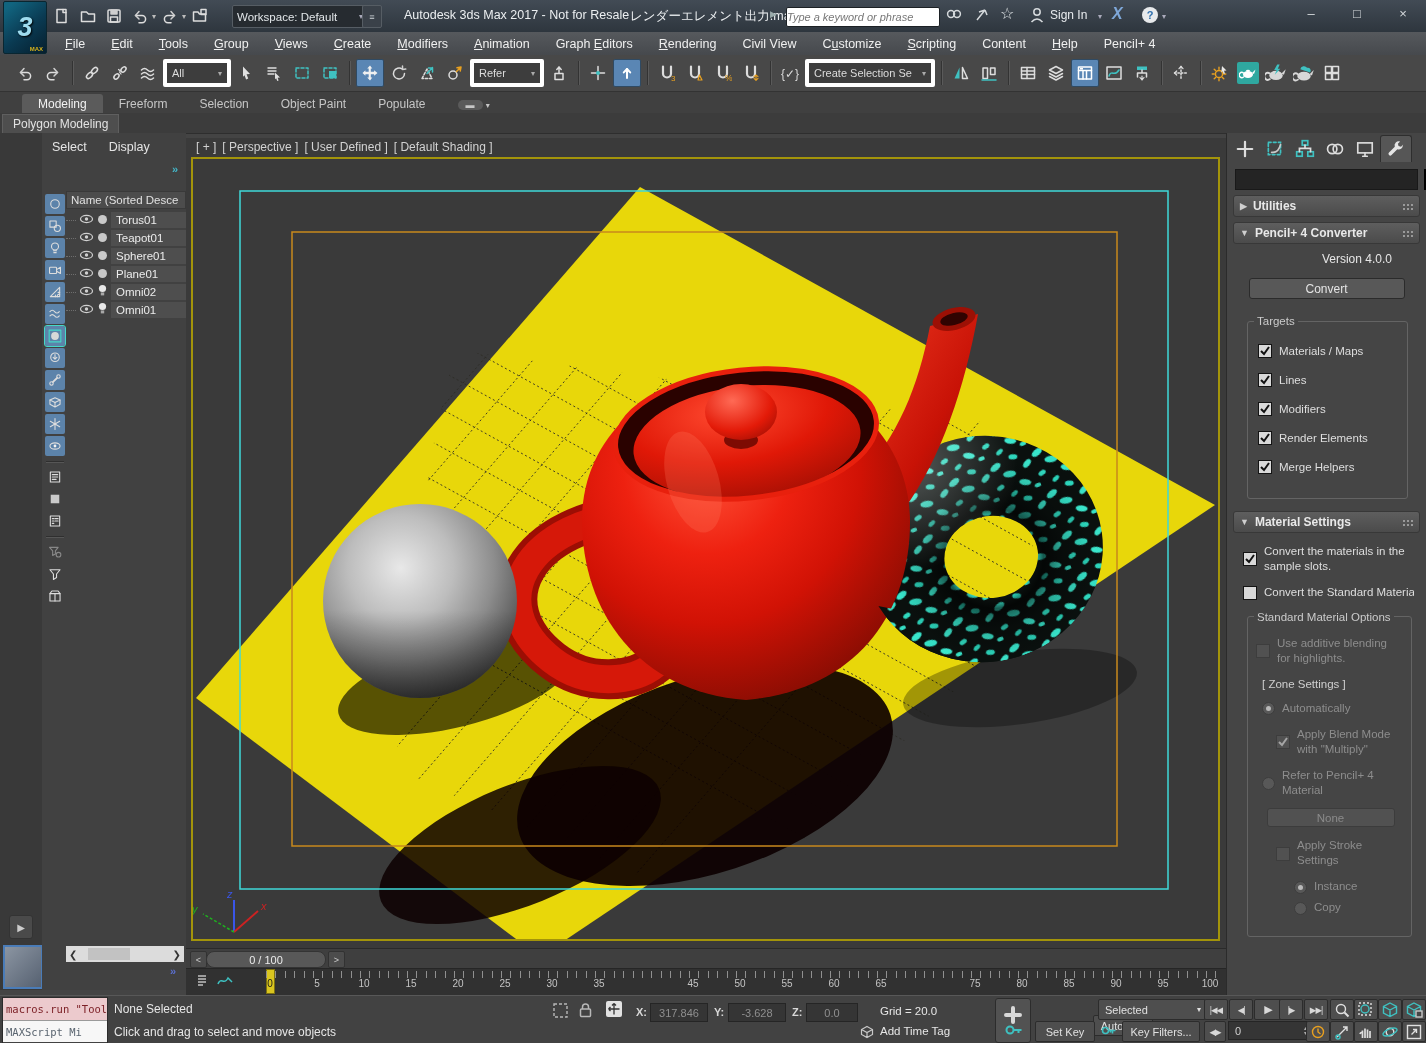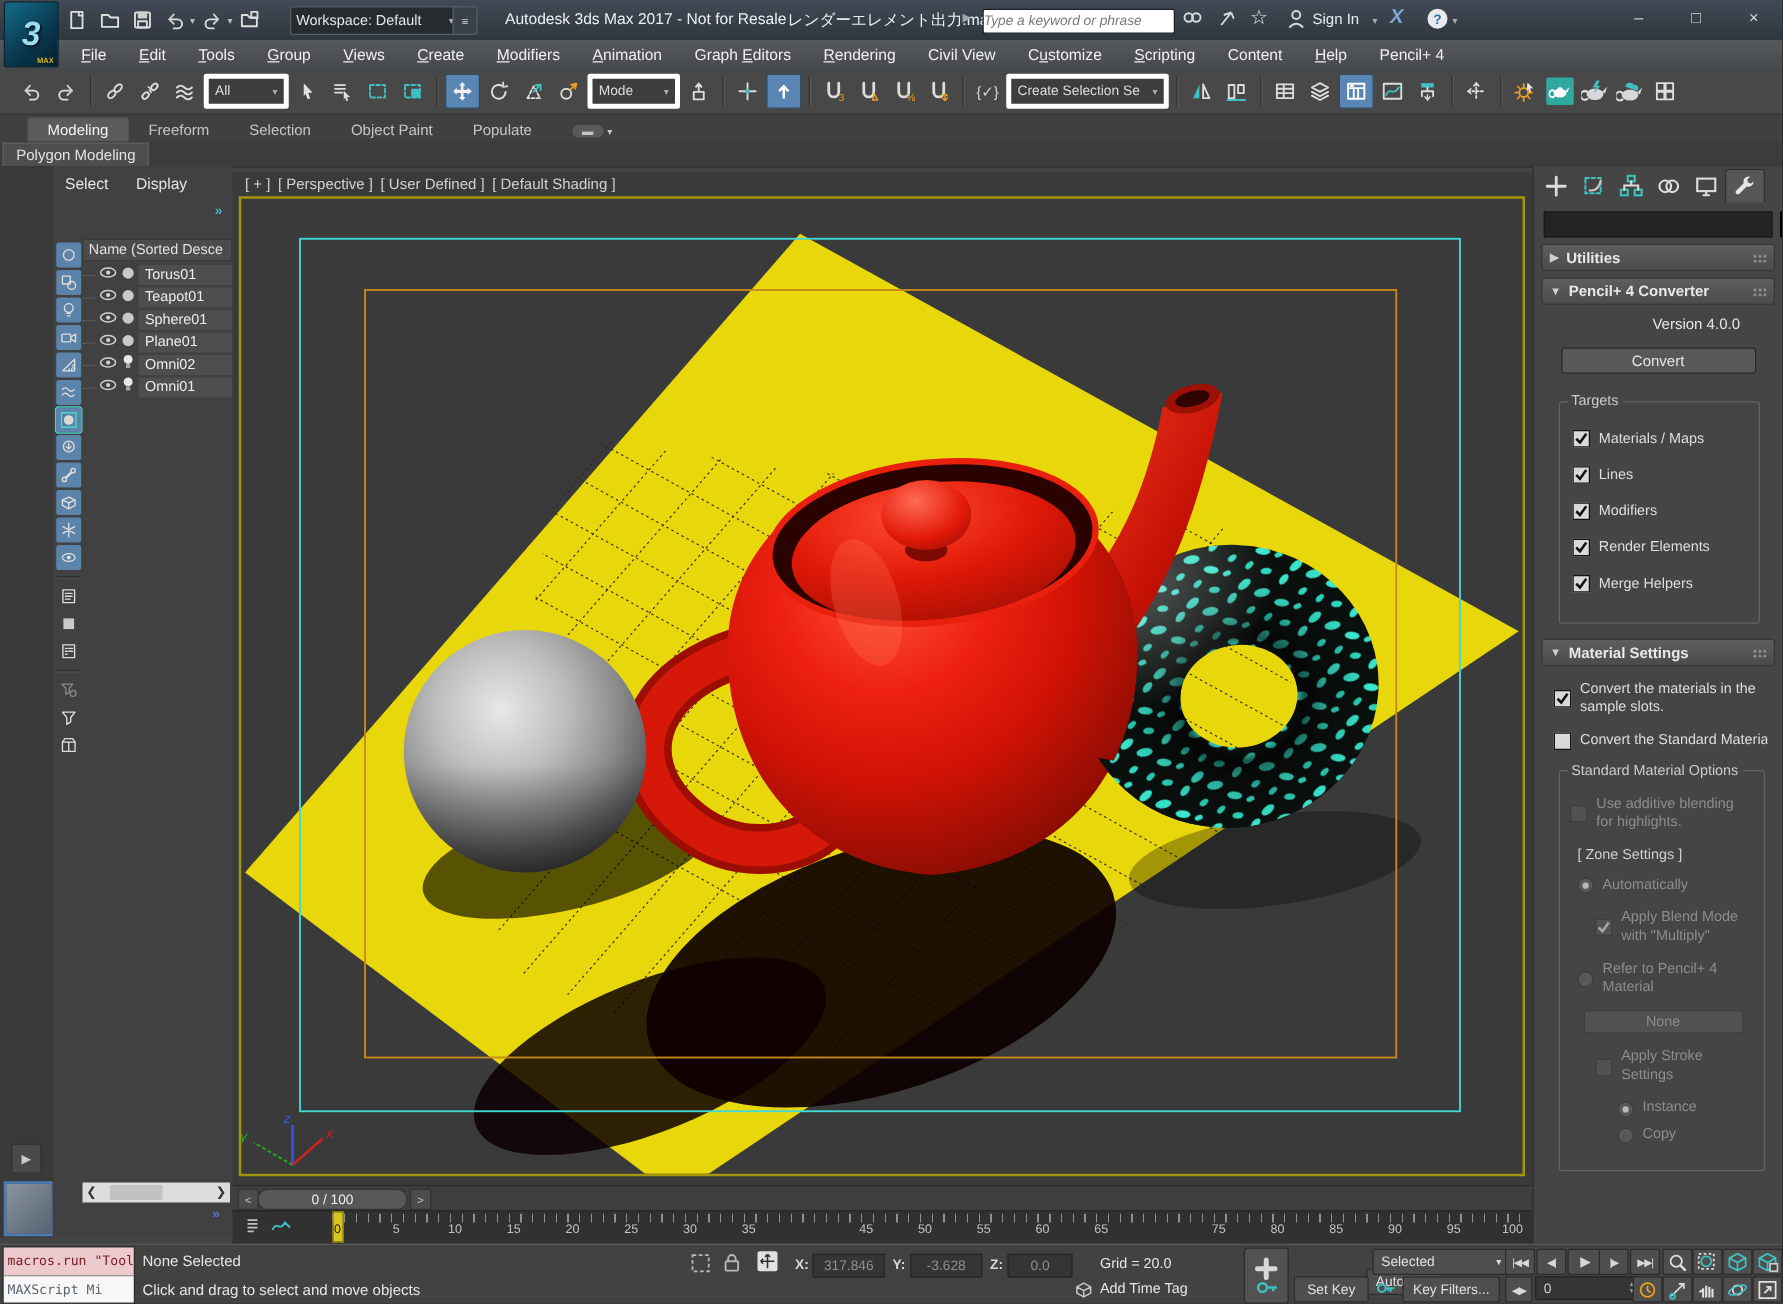--- a/index.html
+++ b/index.html
@@ -337,21 +337,21 @@
           <path d="M9 9.5 L14.5 3.5 m-4 .5 h4 v4" stroke="#3fc1c1"></path>
         </svg>
       </span>
       <span class="tb">
         <svg width="18" height="18" viewBox="0 0 18 18" fill="none">
           <circle cx="7" cy="11" r="4" stroke="currentColor"></circle>
           <path d="M10.5 7.5 L15 3 m-4 .8 L15 3 l-.8 4" stroke="#e8a020"></path>
         </svg>
       </span>
       <span class="tbdd" style="width: 56px;">
-        <span>Mode</span>
+        <span>Refer</span>
         <span class="car" style="margin-left: auto;">▾</span>
       </span>
       <span class="tb">
         <svg width="18" height="18" viewBox="0 0 18 18" fill="none">
           <rect x="5" y="9.5" width="8" height="6" stroke="currentColor"></rect>
           <path d="M9 9 V3 M9 3 l-2.2 2.4 M9 3 l2.2 2.4" stroke="currentColor"></path>
         </svg>
       </span>
       <span class="tbsep"></span>
       <span class="tb">

